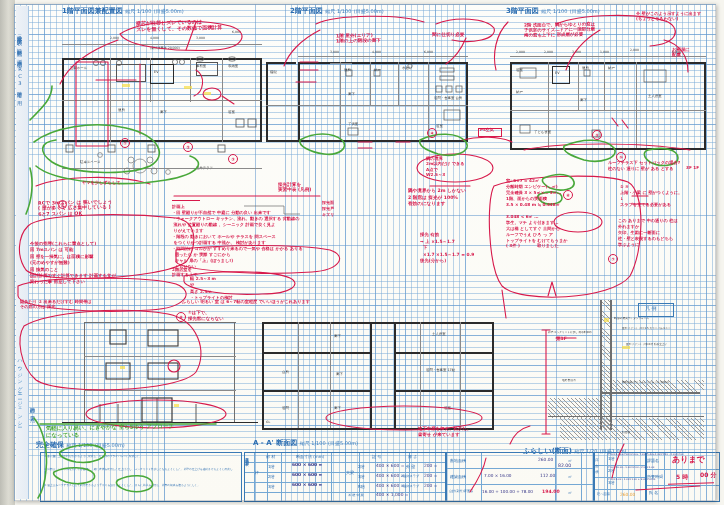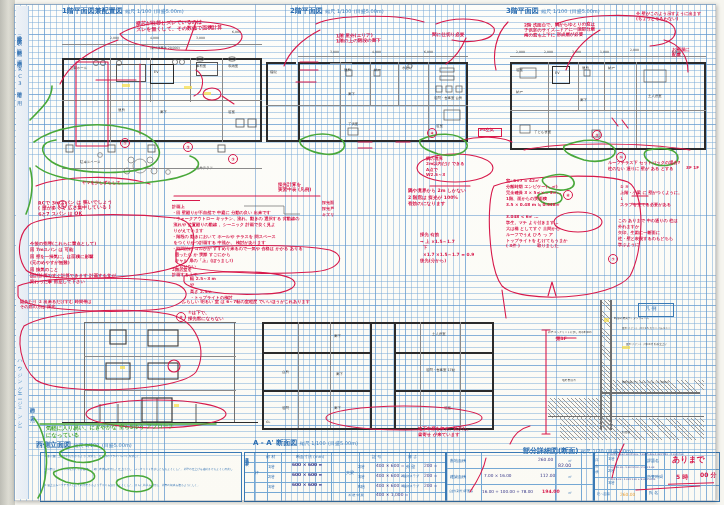--- a/index.html
+++ b/index.html
@@ -100,31 +100,31 @@
     <span>2階平面図</span>
     <span class="sc">縮尺 1/100</span>
     <span class="sc">(目盛5.00m)</span>
   </div>
   <div class="ttl" style="left:506px;top:6px;font-size:7px;">
     <span>3階平面図</span>
     <span class="sc">縮尺 1/100</span>
     <span class="sc">(目盛5.00m)</span>
   </div>
   <div class="ttl" style="left:36px;top:440px;font-size:7px;">
-    <span>西側立面図</span>
+    <span>完全確保</span>
     <span class="sc">縮尺 1/100</span>
     <span class="sc">(目盛5.00m)</span>
   </div>
   <div class="ttl" style="left:253px;top:438px;font-size:7px;">
     <span>A - A' 断面図</span>
     <span class="sc">縮尺 1/100</span>
     <span class="sc">(目盛5.00m)</span>
   </div>
   <div class="ttl" style="left:523px;top:446px;font-size:7px;">
-    <span>部分詳細図(断面)</span>
+    <span>ふらしい(断面)</span>
     <span class="sc">縮尺 1/20</span>
     <span class="sc">(目盛1.0m)</span>
   </div>
 
   <div>
     <div class="blk" style="left:62px;top:58px;width:200px;height:1.6px;"></div>
     <div class="blk" style="left:62px;top:58px;width:1.6px;height:84px;"></div>
     <div class="blk" style="left:260px;top:58px;width:1.6px;height:84px;"></div>
     <div class="blk" style="left:62px;top:140px;width:200px;height:1.6px;"></div>
     <div class="thin" style="left:62px;top:100px;width:200px;height:.9px;"></div>

